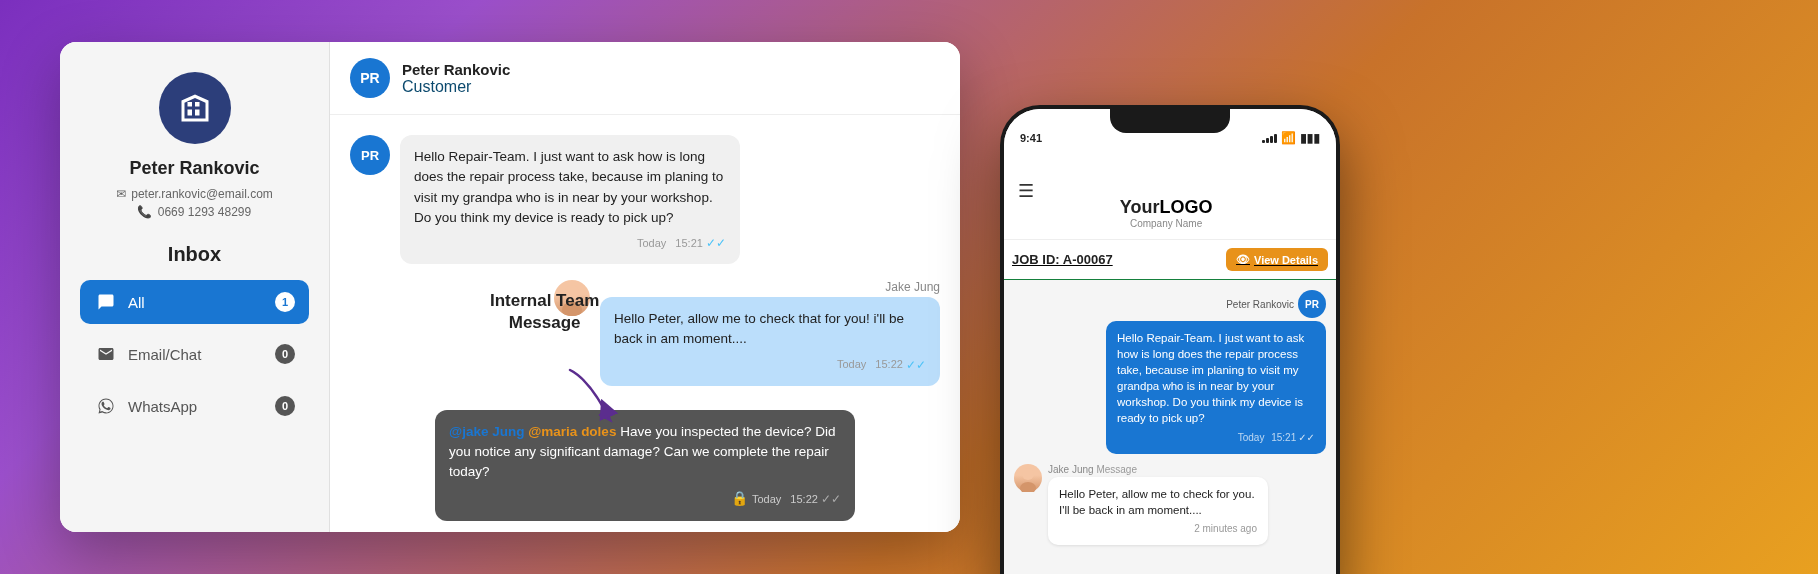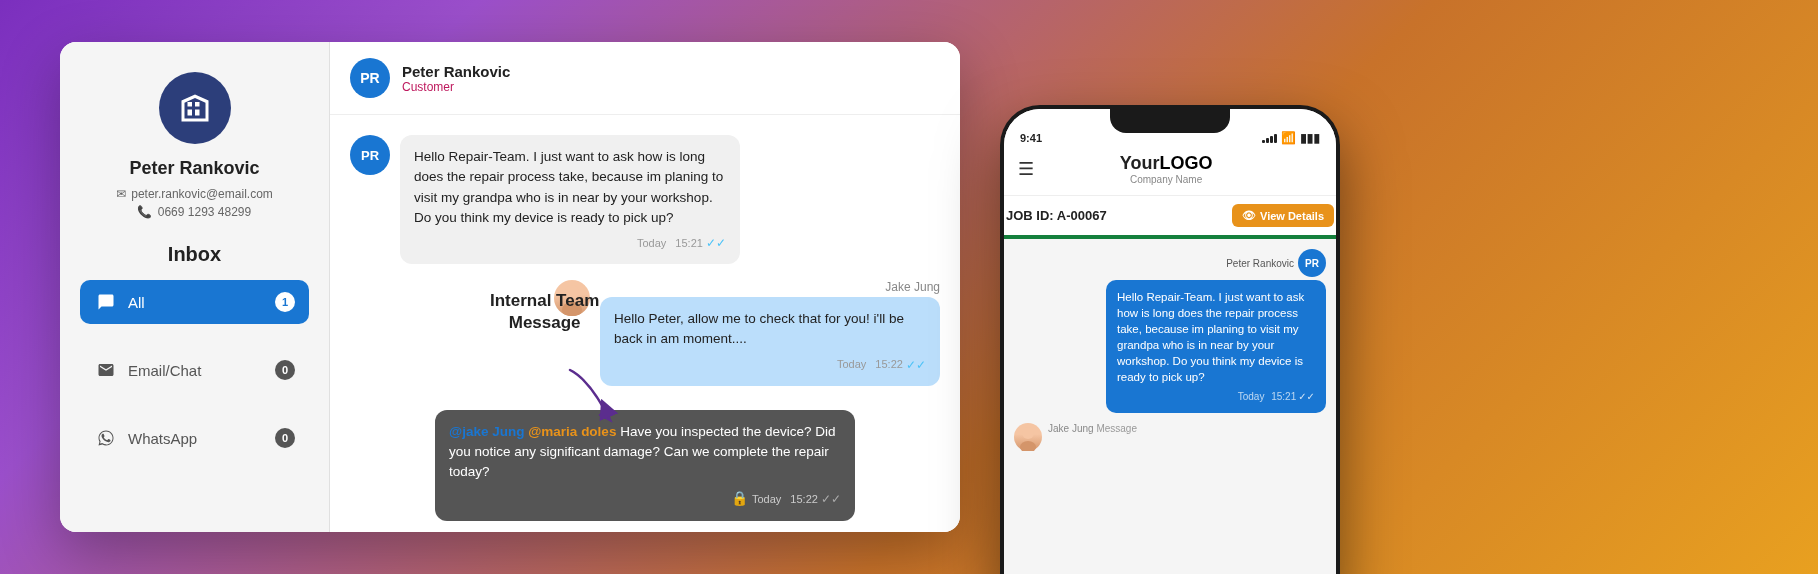--- a/index.html
+++ b/index.html
@@ -86,21 +86,21 @@
       font-weight: 600;
       color: #222;
       margin: 20px 0 14px;
       text-align: center;
     }
 
     .inbox-items {
       width: 100%;
       display: flex;
       flex-direction: column;
-      gap: 24px;
+      gap: 8px;
     }
 
     .inbox-item {
       display: flex;
       align-items: center;
       gap: 10px;
       padding: 10px 14px;
       border-radius: 10px;
       cursor: pointer;
       position: relative;
@@ -180,22 +180,22 @@
       flex-shrink: 0;
     }
 
     .chat-header-info .name {
       font-size: 15px;
       font-weight: 600;
       color: #222;
     }
 
     .chat-header-info .role {
-      font-size: 12px;
-      color: #be185d;
+      font-size: 16px;
+      color: #0c4a6e;
     }
 
     .chat-messages {
       flex: 1;
       overflow-y: auto;
       padding: 20px;
       display: flex;
       flex-direction: column;
       gap: 16px;
       position: relative;
@@ -367,25 +367,26 @@
       align-items: center;
       justify-content: space-between;
     }
 
     .phone-logo .your { font-size: 18px; font-weight: 700; color: #222; }
     .phone-logo .logo { font-size: 18px; font-weight: 700; color: #000000; }
     .phone-logo .company { font-size: 10px; color: #888; text-align: center; }
 
     .phone-job-bar {
       background: white;
-      padding: 8px 2px;
-      border-bottom: 4px solid #15803d;
+      padding: 8px 8px;
+      border-bottom: 1px solid #15803d;
       display: flex;
       align-items: center;
       justify-content: space-between;
+      text-decoration: underline;
     }
 
     .phone-job-id {
       font-size: 13px;
       font-weight: 700;
       color: #222;
     }
 
     .phone-view-btn {
       background: #E8921A;
@@ -656,21 +657,21 @@
               <div class="signal-bar" style="height:9px;"></div>
             </div>
             <span style="font-size:12px;">📶</span>
             <span style="font-size:12px;">▮▮▮</span>
           </div>
         </div>
 
         <div class="phone-header">
           <span class="hamburger">☰</span>
           <div class="phone-logo">
-            <div style="display:flex; justify-content:center;">
+            <div style="display:flex; justify-content:center;margin-top:44px;">
               <span class="your">Your</span>
               <span class="logo">LOGO</span>
             </div>
             <div class="company">Company Name</div>
           </div>
           <div style="width:24px;"></div>
         </div>
 
         <div class="phone-job-bar">
           <span class="phone-job-id">JOB ID: A-00067</span>
@@ -704,20 +705,26 @@
                 <circle cx="14" cy="10" r="6" fill="#f5c5a3"></circle>
                 <ellipse cx="14" cy="24" rx="8" ry="6" fill="#d4956a"></ellipse>
               </svg>
             </div>
             <div>
               <div class="phone-sender-name">
                 <span>Jake Jung</span>
                 <span class="role-tag"> </span>
                 <span style="color:#999;">Message</span>
               </div>
+              <div class="phone-msg-bubble phone-msg-light">
+                <span>Hello Peter, allow me to check for you. I'll be back in am moment....</span>
+                <div class="phone-msg-time">
+                  <span>2 minutes ago</span>
+                </div>
+              </div>
             </div>
           </div>
 
         </div>
       </div>
     </div>
   </div>
 
 </div>
 

